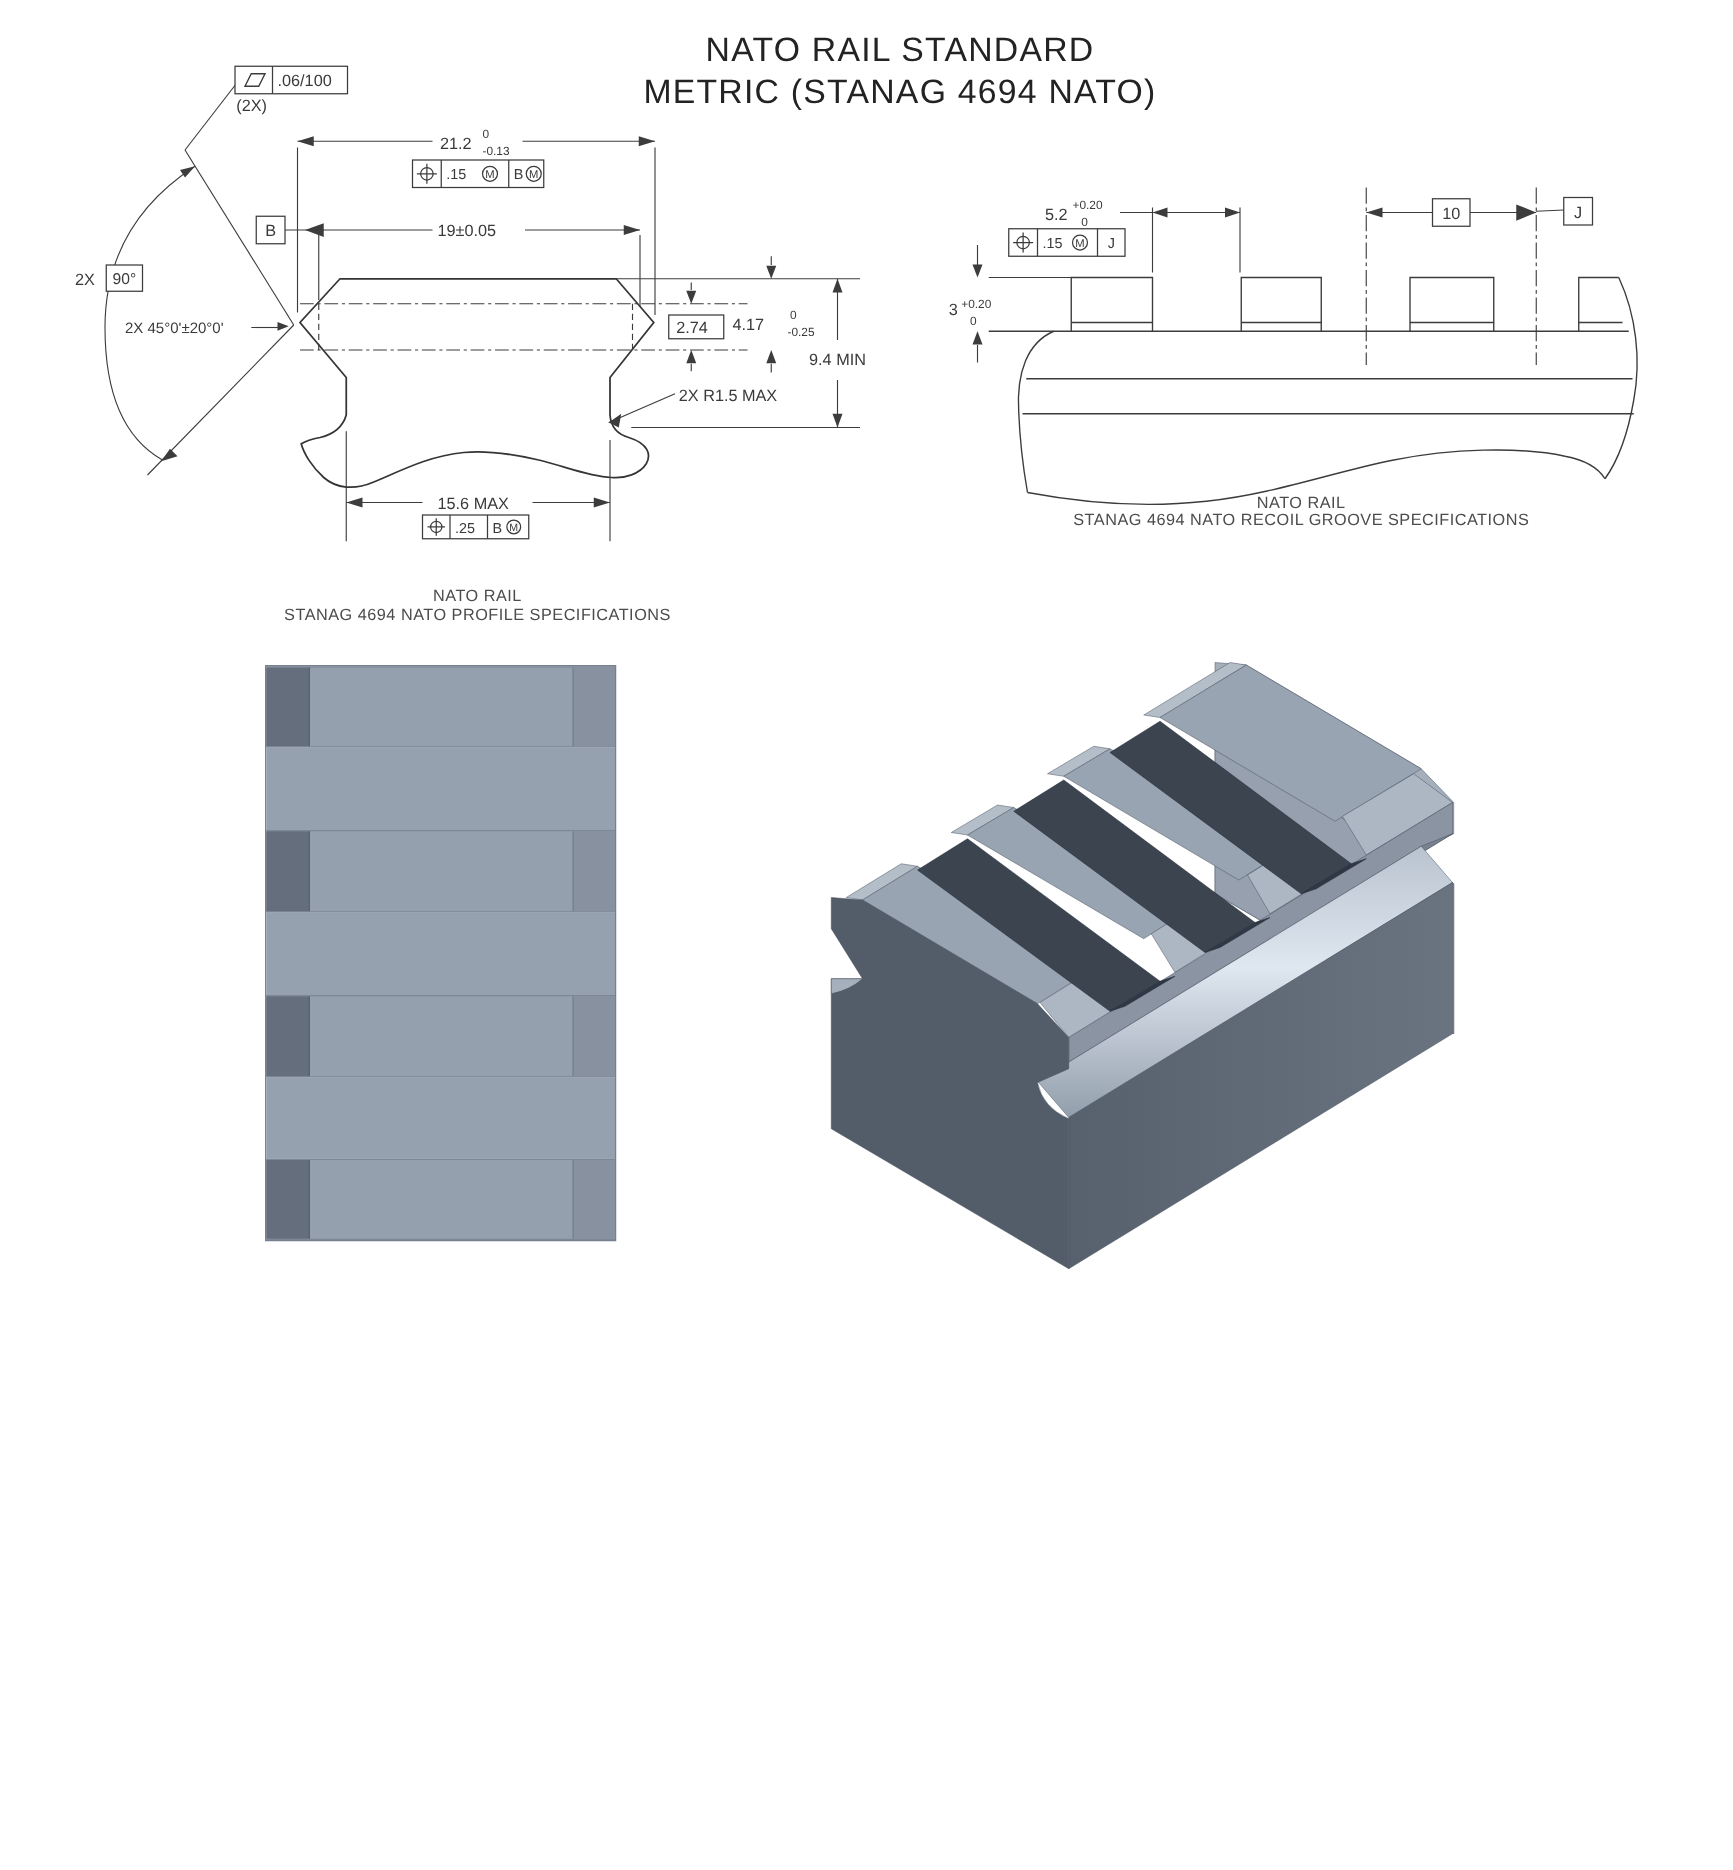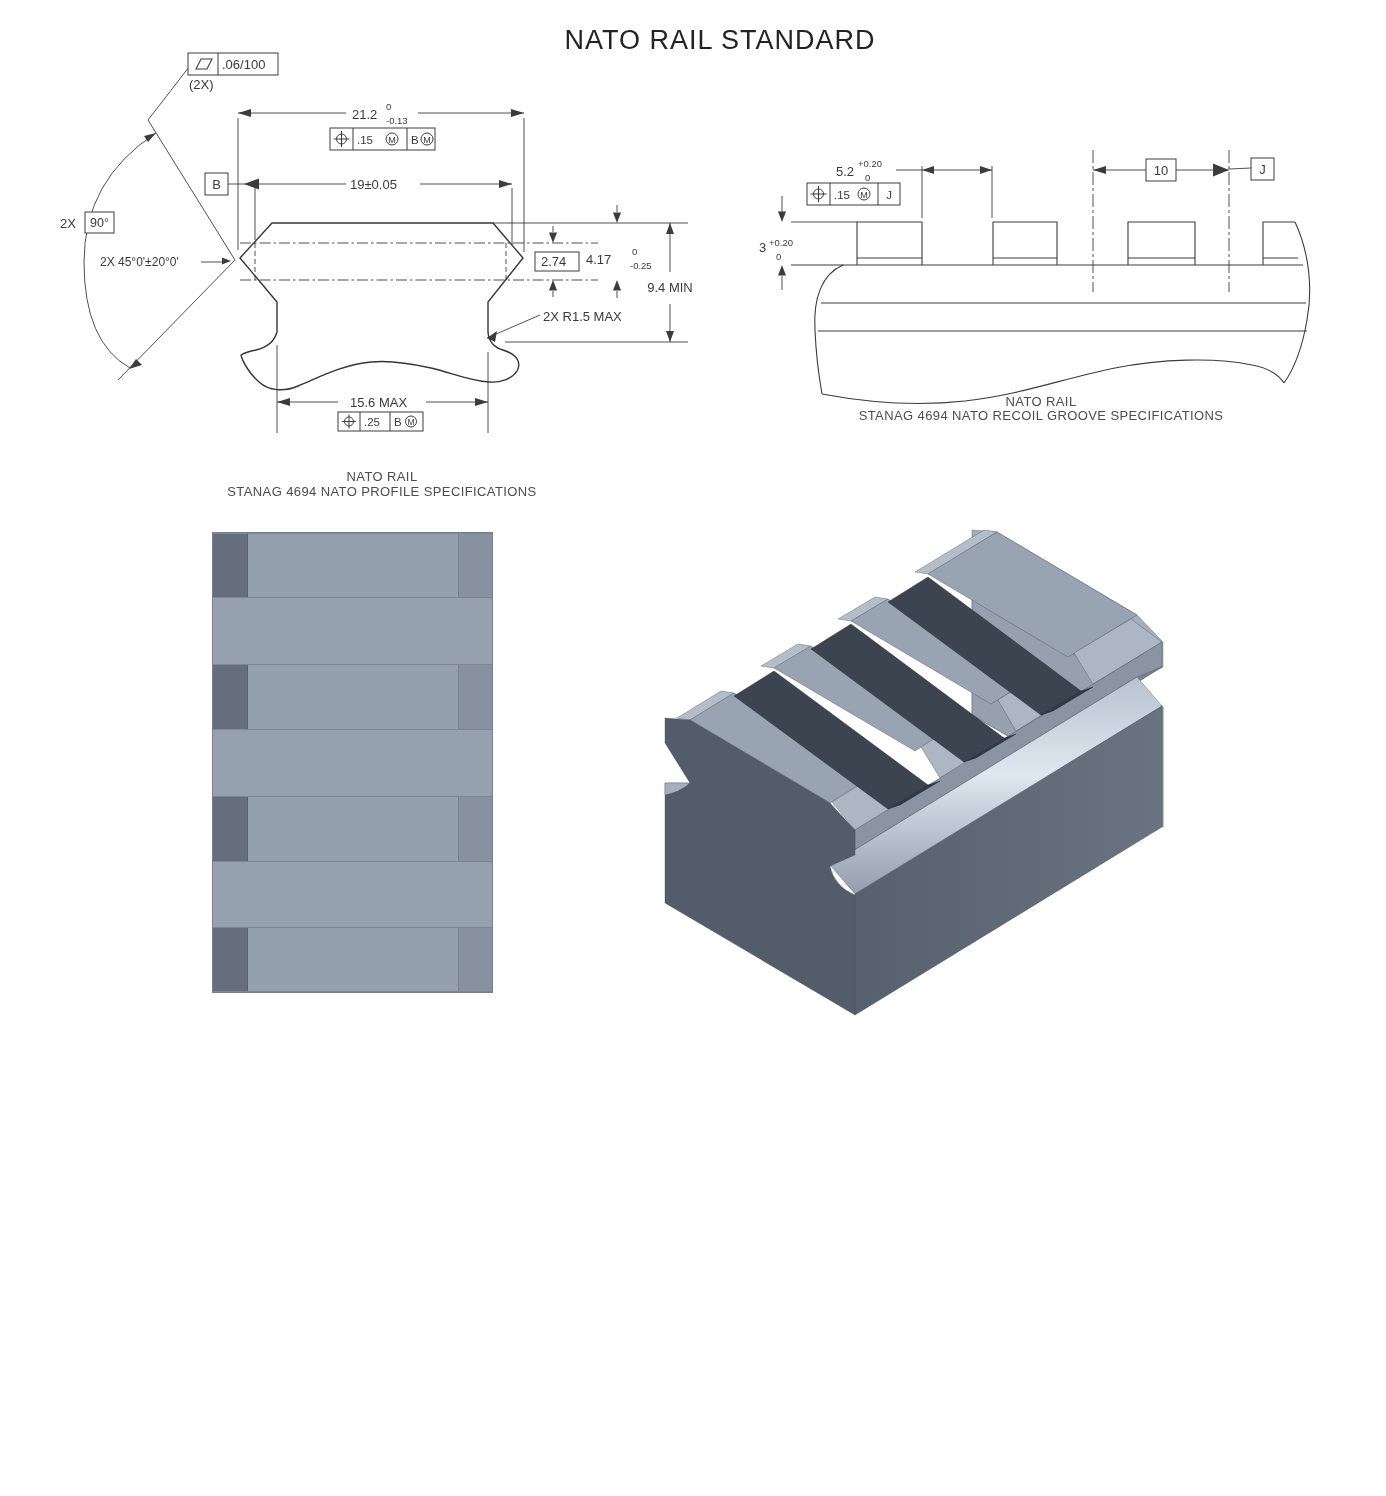--- a/index.html
+++ b/index.html
@@ -33,20 +33,21 @@
   .sv-body{position:absolute;left:0;width:458px;top:124px;height:122px;
            background:linear-gradient(to bottom,#9aa5b2,#8e98a6);border-top:1px solid #b9c3cd;box-sizing:border-box;}
 </style>
 </head>
 <body>
 
 <div id="canvas">
 
   <div id="title" class="abs">
     <div>NATO RAIL STANDARD</div>
+    <div>METRIC (STANAG 4694 NATO)</div>
   </div>
 
   <svg class="abs" style="left:50px;top:40px;" width="660" height="470" viewBox="50 40 660 470">
     <g stroke="#3c3c3c" stroke-width="0.9" fill="none">
 
       <path d="M189,67 L148,120"></path>
       <path d="M148,120 L235,260"></path>
       <path d="M235,260 L118,380"></path>
       <path d="M156,133 Q84,180 84,262 Q84,342 130,368"></path>
 

